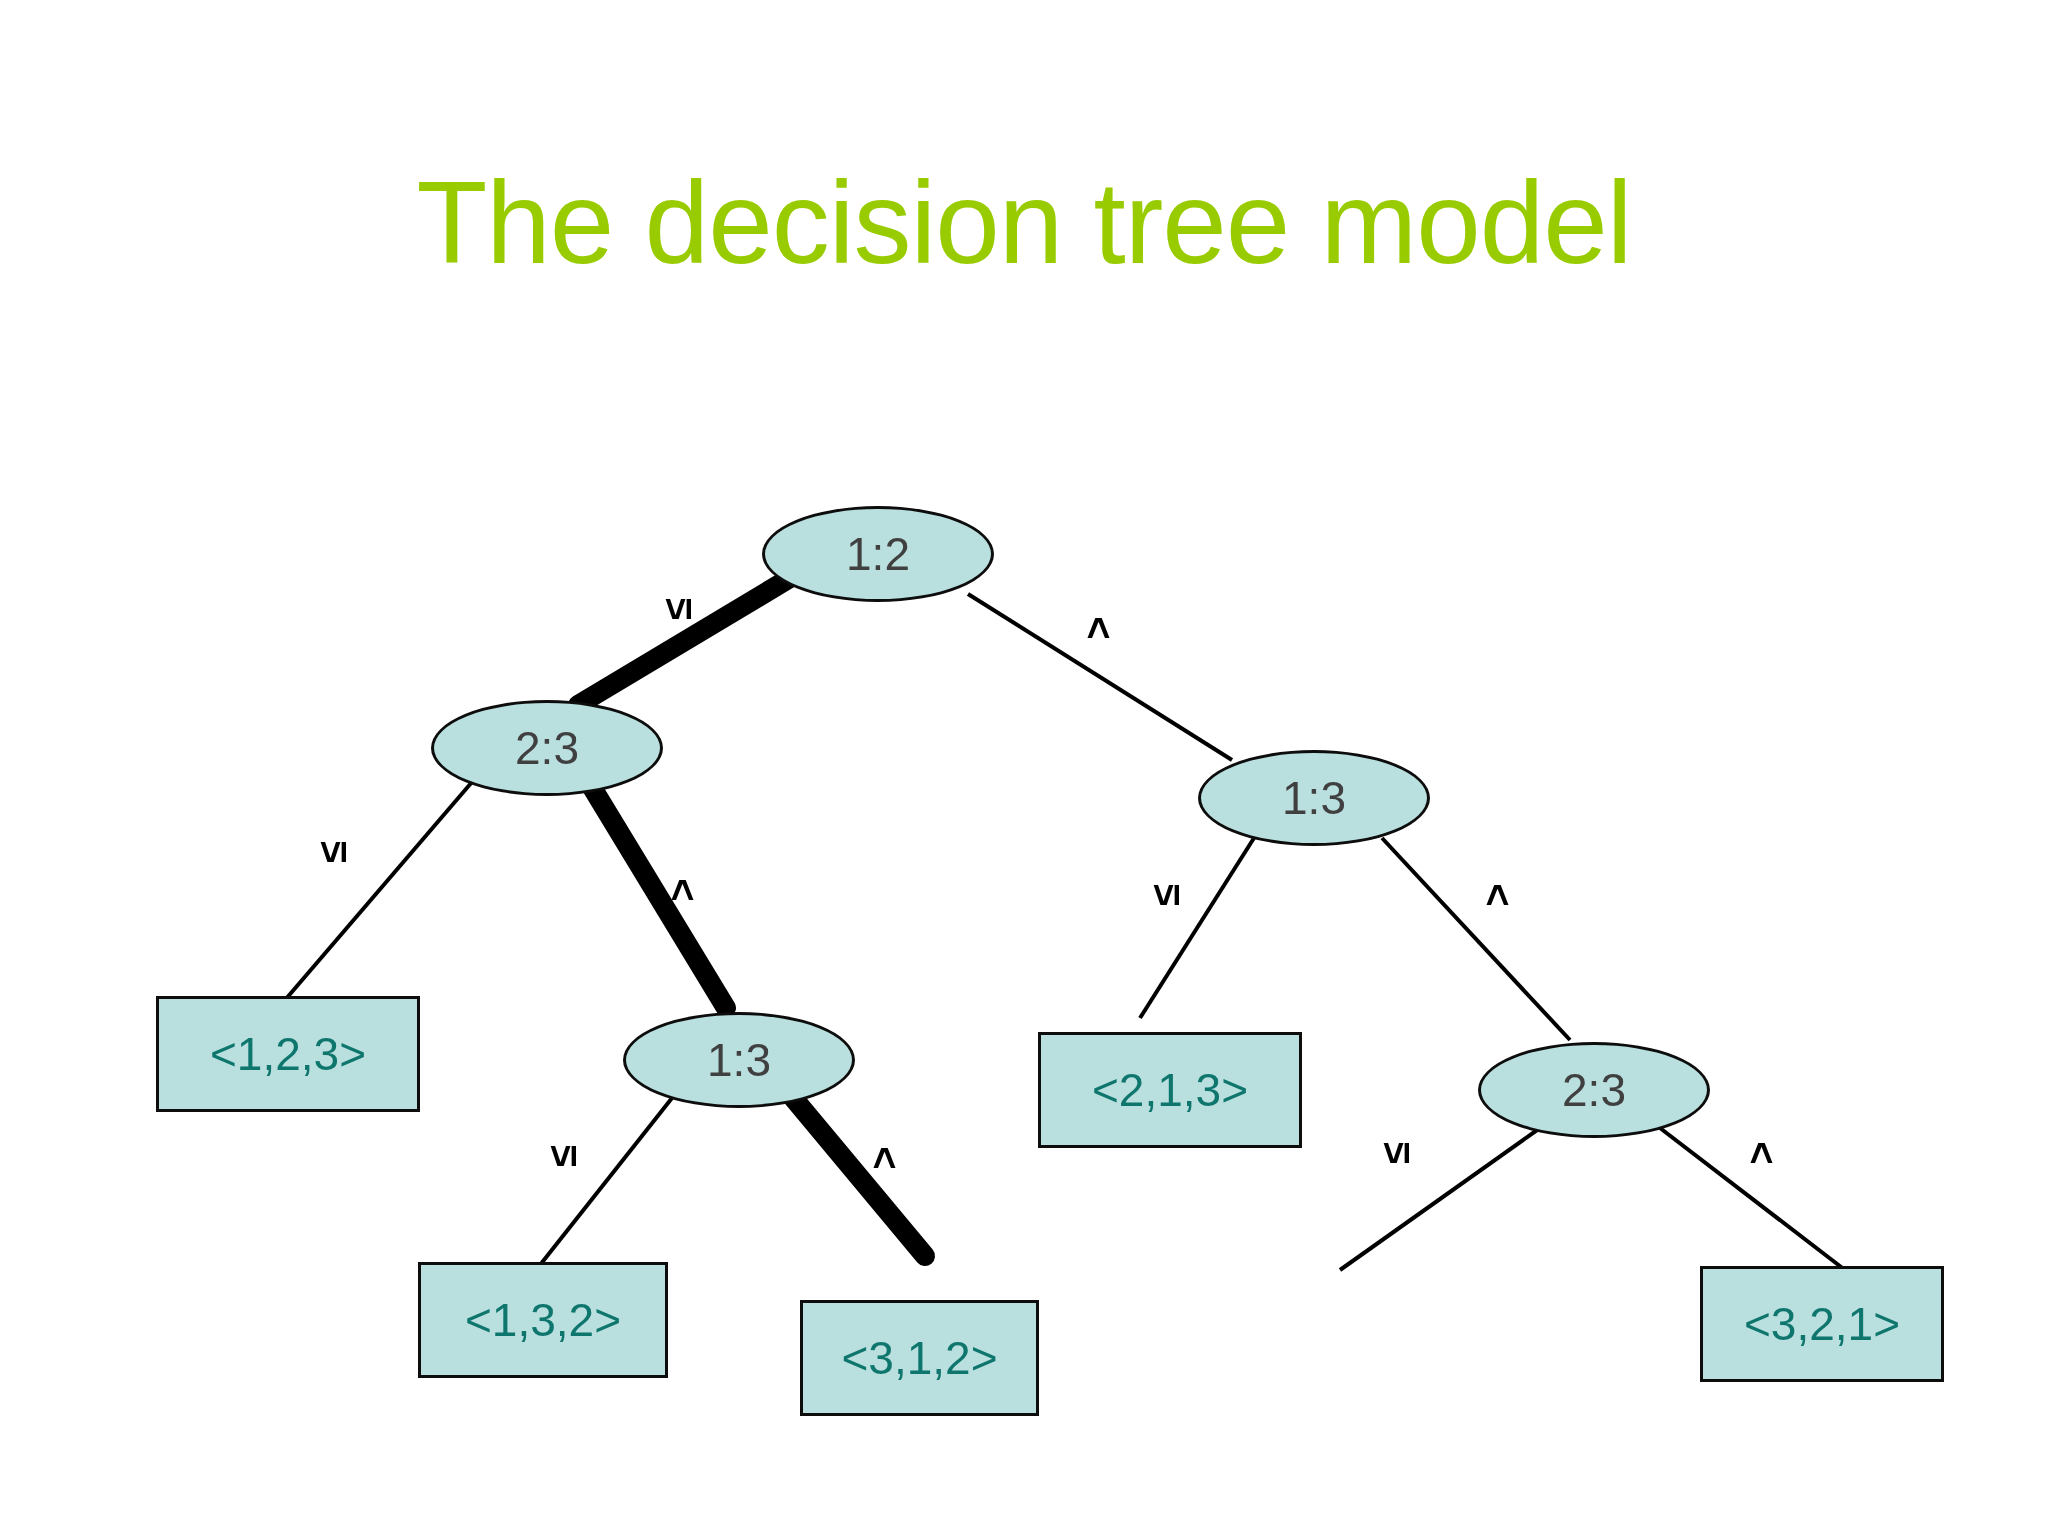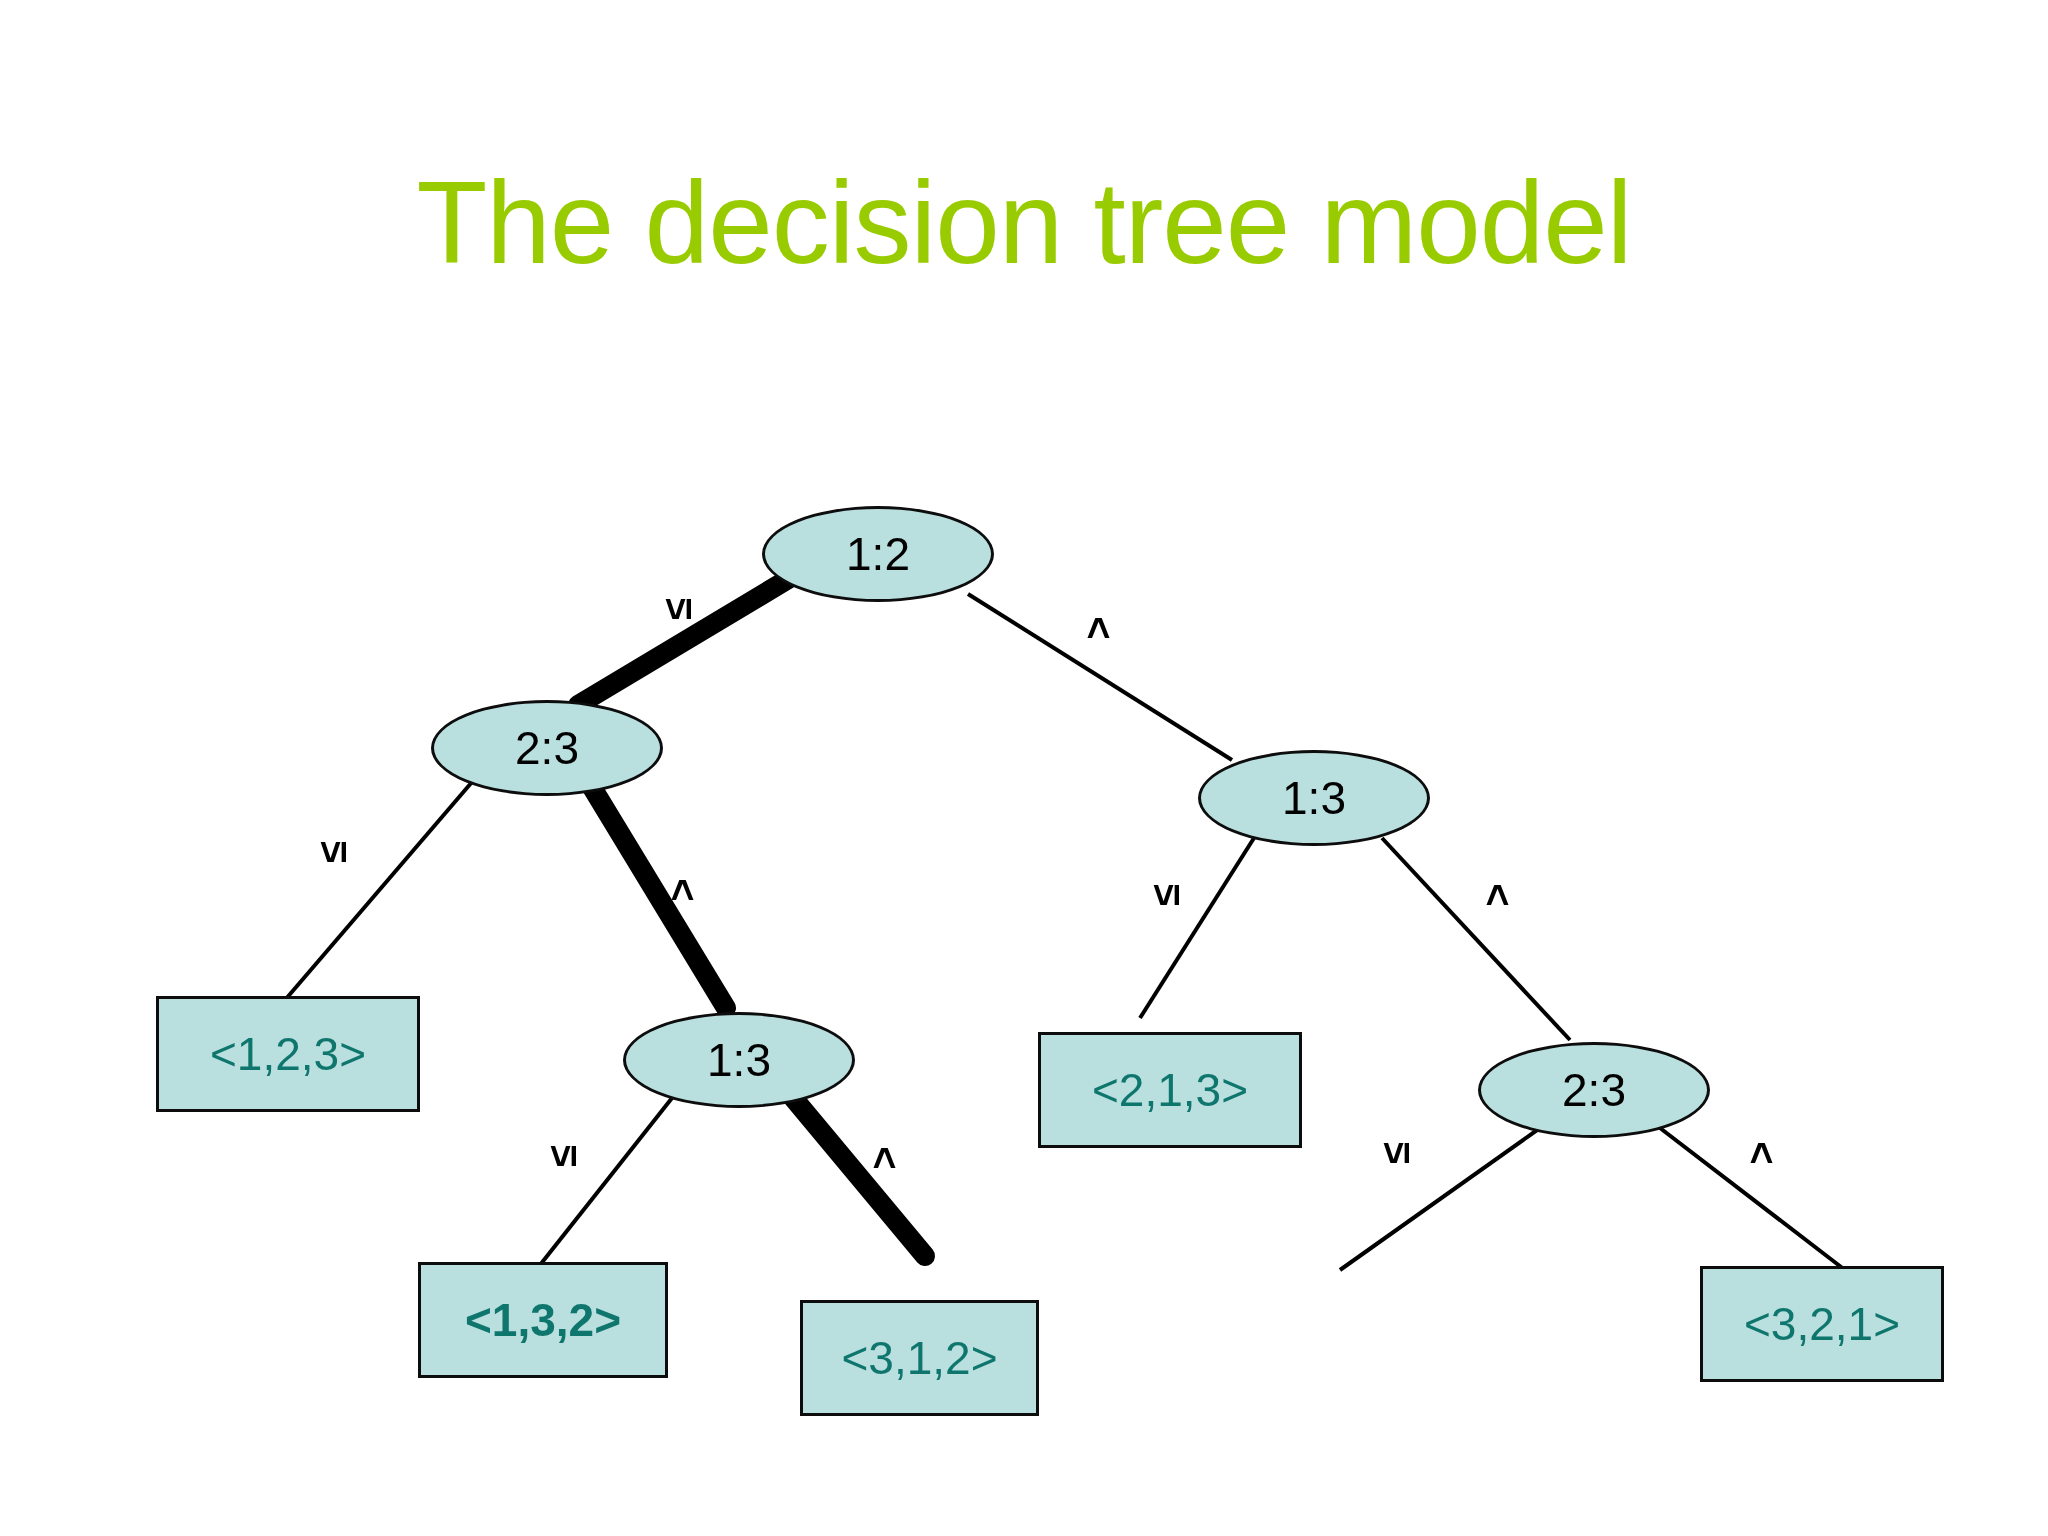--- a/index.html
+++ b/index.html
@@ -58,21 +58,21 @@
     position: absolute;
     box-sizing: border-box;
     background: #b9dfdf;
     border: 3px solid #0d0d0d;
     border-radius: 50%;
     display: flex;
     align-items: center;
     justify-content: center;
     font-family: "Liberation Sans", sans-serif;
     font-size: 46px;
-    color: #000000;
+    color: #404040;
     z-index: 5;
   }
 
   .leaf-box {
     position: absolute;
     box-sizing: border-box;
     background: #b9dfdf;
     border: 3px solid #0d0d0d;
     display: flex;
     align-items: center;
@@ -129,21 +129,21 @@
     <div class="node-ellipse" style="left:1198px; top:750px; width:232px; height:96px;">1:3</div>
 
     <div class="leaf-box" style="left:156px; top:996px; width:264px; height:116px;">&lt;1,2,3&gt;</div>
 
     <div class="node-ellipse" style="left:623px; top:1012px; width:232px; height:96px;">1:3</div>
 
     <div class="leaf-box" style="left:1038px; top:1012px; width:264px; height:116px;margin-top:20px;">&lt;2,1,3&gt;</div>
 
     <div class="node-ellipse" style="left:1478px; top:1042px; width:232px; height:96px;">2:3</div>
 
-    <div class="leaf-box" style="left:418px; top:1262px; width:250px; height:116px;font-weight:bold;">&lt;1,3,2&gt;</div>
+    <div class="leaf-box" style="left:418px; top:1262px; width:250px; height:116px;">&lt;1,3,2&gt;</div>
 
     <div class="leaf-box" style="left:800px; top:1300px; width:239px; height:116px;">&lt;3,1,2&gt;</div>
 
 
     <div class="leaf-box" style="left:1700px; top:1266px; width:244px; height:116px;">&lt;3,2,1&gt;</div>
 
     <div class="edge-label" style="left:655px; top:589px;">≤</div>
 
     <div class="edge-label" style="left:1076px; top:608px;">&gt;</div>
 

